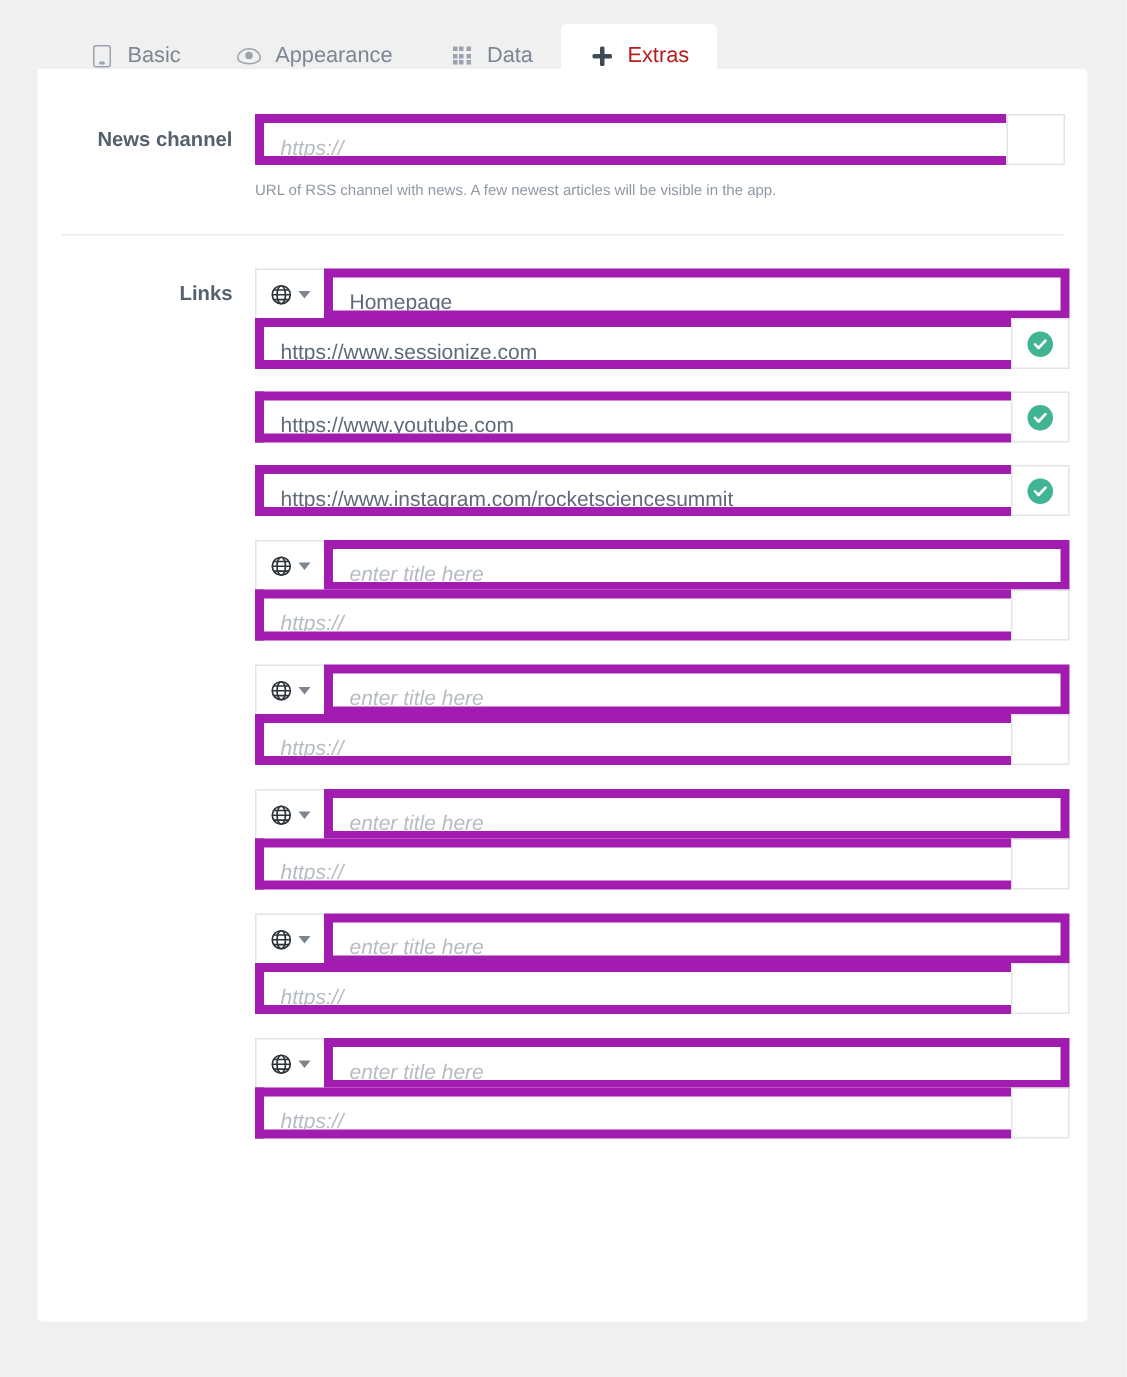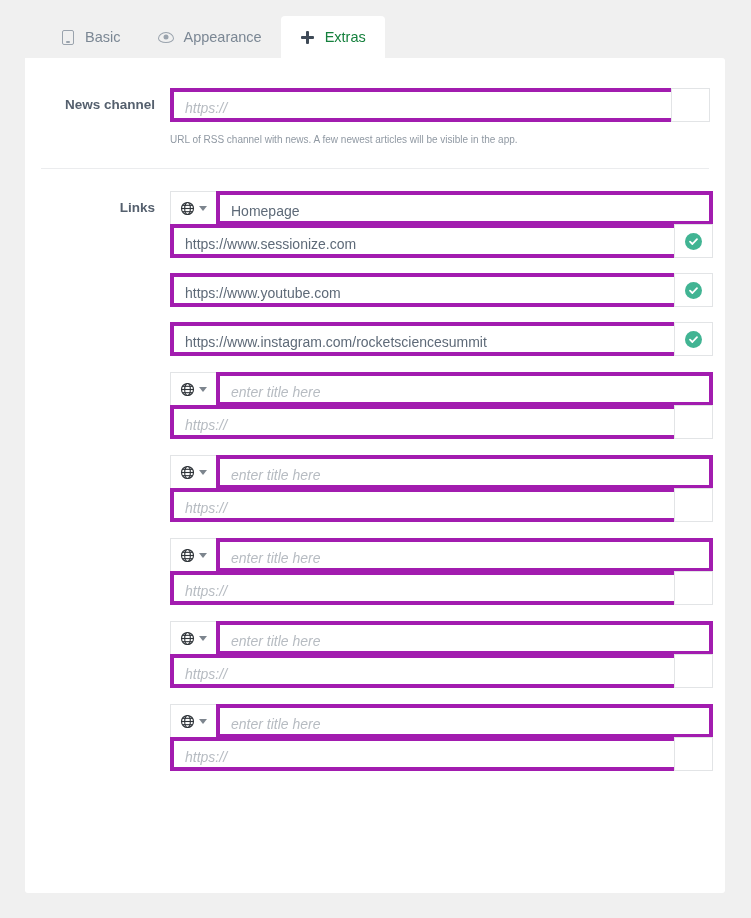--- a/index.html
+++ b/index.html
@@ -23,21 +23,21 @@
     display: flex; align-items: center; gap: 9px;
     height: 42px; padding: 0 19px;
     font-size: 14.5px; color: #7b8794;
     border-radius: 4px 4px 0 0;
     cursor: pointer; user-select: none;
     background: transparent;
     white-space: nowrap;
   }
   .tab.active {
     background: #ffffff;
-    color: #15803d;
+    color: #b91c1c;
     font-weight: normal;
   }
   .tab .tlabel { line-height: 1; }
   .ticon { display: inline-flex; align-items: center; justify-content: center; width: 16px; height: 16px; color: #9aa3ad; }
   .tab.active .ticon { color: #4a5463; }
 
   
   .ic-device { width: 12px; height: 15px; border: 1.6px solid currentColor; border-radius: 2px; position: relative; }
   .ic-device::after { content:""; position:absolute; left:50%; transform:translateX(-50%); bottom:1px; width:4px; height:1.6px; background: currentColor; border-radius:1px; }
 
@@ -51,41 +51,41 @@
   .ic-grid i { background: currentColor; display: block; }
 
   
   .ic-plus { position: relative; width: 13px; height: 13px; }
   .ic-plus::before, .ic-plus::after { content:""; position:absolute; background:#3f4a57; border-radius:1px; }
   .ic-plus::before { left:0; top:5px; width:13px; height:3px; }
   .ic-plus::after  { top:0; left:5px; height:13px; width:3px; }
 
   
   .card {
-    position: absolute; left: 25px; top: 58px;
+    position: absolute; left: 25px; top: 46px;
     width: 700px; height: 835px;
     background: #ffffff;
     border-radius: 0 3px 3px 3px;
   }
 
   .form { padding: 30px 0 0 0; }
 
   .row { display: flex; align-items: flex-start; }
   .label-col {
     width: 145px; flex: 0 0 145px;
     text-align: right; padding-right: 15px;
     font-size: 13.5px; font-weight: bold; color: #55606e;
     line-height: 34px;
   }
   .field-col { flex: 1 1 auto; }
 
   
   .inp {
     height: 34px; line-height: 32px;
-    border: 4px solid #a21caf;
+    border: 6px solid #a21caf;
     background: #fff;
     font-size: 14px; color: #5e6a78;
     padding: 0 11px;
     overflow: hidden; white-space: nowrap;
   }
   .inp.ph { color: #b7bcc2; font-style: italic; }
 
   
   .news-wrap { display: flex; width: 540px; }
   .news-input { flex: 1 1 auto; border-right: none; }
@@ -156,20 +156,36 @@
         <span class="tlabel">Basic</span>
       </div>
       <div class="tab">
         <span class="ticon">
           <span class="ic-eye">
             <span class="lid"></span>
             <span class="pupil"></span>
           </span>
         </span>
         <span class="tlabel">Appearance</span>
+      </div>
+      <div class="tab">
+        <span class="ticon">
+          <span class="ic-grid">
+            <i></i>
+            <i></i>
+            <i></i>
+            <i></i>
+            <i></i>
+            <i></i>
+            <i></i>
+            <i></i>
+            <i></i>
+          </span>
+        </span>
+        <span class="tlabel">Data</span>
       </div>
       <div class="tab active">
         <span class="ticon">
           <span class="ic-plus"></span>
         </span>
         <span class="tlabel">Extras</span>
       </div>
     </div>
 
   <div class="card">

